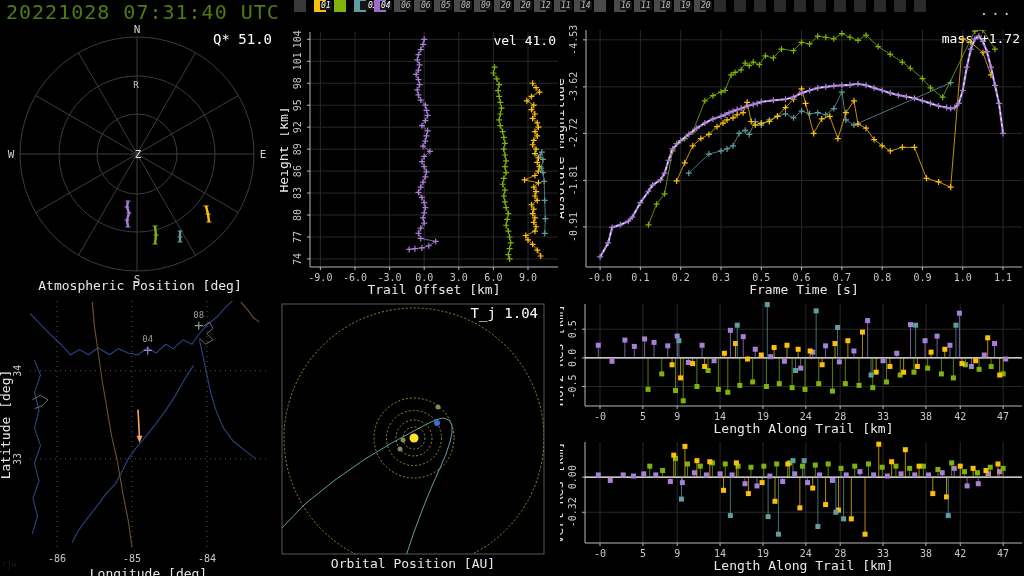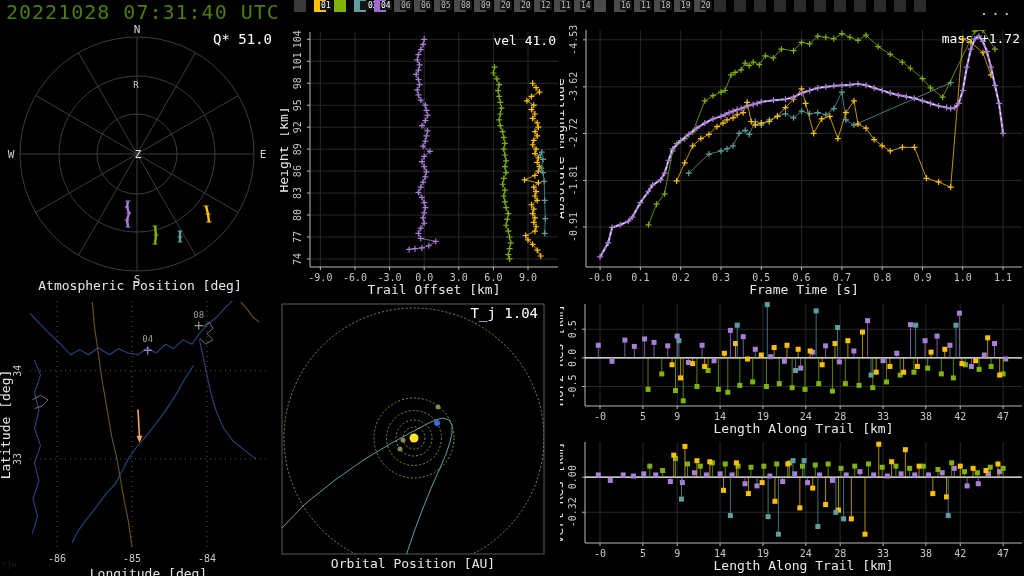--- a/index.html
+++ b/index.html
@@ -1,20 +1,20 @@
 <!DOCTYPE html>
 <html><head>
 <meta charset="utf-8">
 <style>
   html,body{margin:0;padding:0;background:#000;}
   #app{position:relative;width:1024px;height:576px;background:#000;overflow:hidden;
        font-family:"DejaVu Sans Mono",monospace;color:#e8e8e8;}
   #topbar{position:absolute;left:0;top:0;width:1024px;height:24px;display:flex;align-items:center;}
   #timestamp{font-size:20px;letter-spacing:1px;color:#4d7c0f;margin-left:6px;white-space:pre;}
-  #legend{display:flex;align-items:center;margin-left:14px;height:24px;}
+  #legend{display:flex;align-items:center;margin-left:14px;height:24px;font-style:italic;}
   .cam{position:relative;width:20px;height:24px;flex:0 0 20px;}
   .cam .sq{position:absolute;left:0;top:8;width:12px;height:12px;}
   .cam .tag{position:absolute;left:6px;top:1px;background:#161616;color:#ddd;
             font-size:8px;line-height:9px;padding:0 1px;}
   #menu-dots{position:absolute;right:10px;top:2px;font-size:14px;color:#cfcfcf;letter-spacing:3px;}
   .panel{position:absolute;}
   svg text{font-family:"DejaVu Sans Mono",monospace;}
   #watermark{position:absolute;left:2px;top:560px;font-size:8px;color:#1e1e1e;}
 </style>
 </head>

